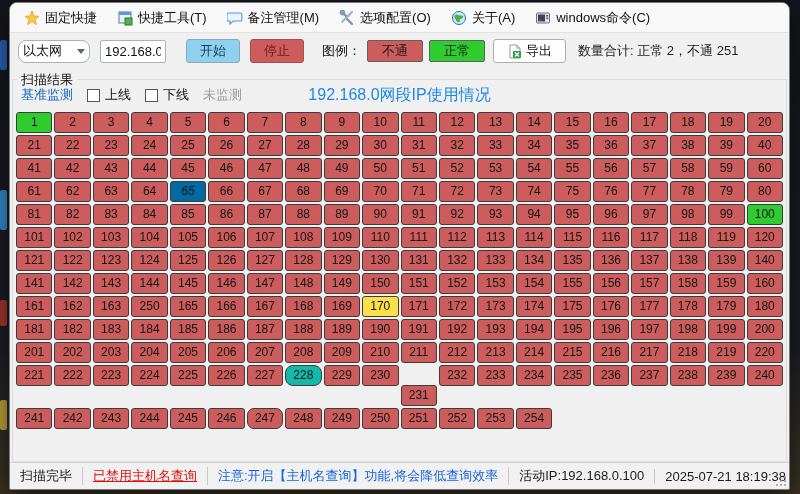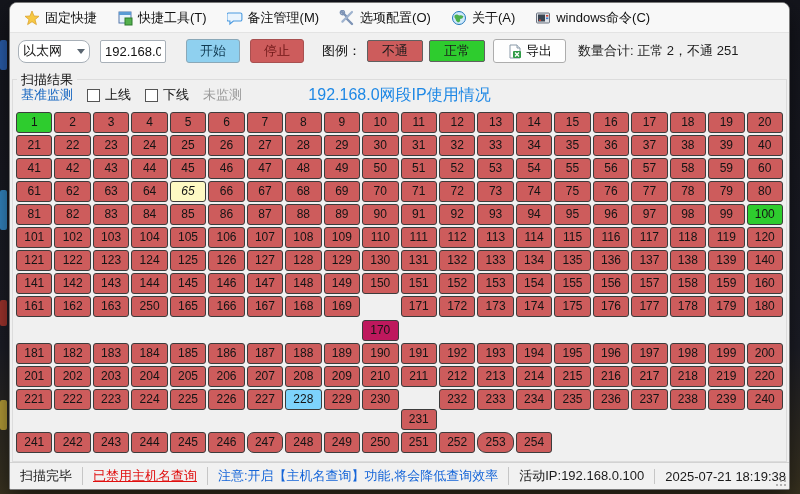--- a/index.html
+++ b/index.html
@@ -247,21 +247,21 @@
         <div class="cell" style="background: rgb(205, 92, 92);">55</div>
         <div class="cell" style="background: rgb(205, 92, 92);">56</div>
         <div class="cell" style="background: rgb(205, 92, 92);">57</div>
         <div class="cell" style="background: rgb(205, 92, 92);">58</div>
         <div class="cell" style="background: rgb(205, 92, 92);">59</div>
         <div class="cell" style="background: rgb(205, 92, 92);">60</div>
         <div class="cell" style="background: rgb(205, 92, 92);">61</div>
         <div class="cell" style="background: rgb(205, 92, 92);">62</div>
         <div class="cell" style="background: rgb(205, 92, 92);">63</div>
         <div class="cell" style="background: rgb(205, 92, 92);">64</div>
-        <div class="cell" style="background: #fef9c3; font-style: italic;">65</div>
+        <div class="cell" style="background: #0369a1; font-style: italic;">65</div>
         <div class="cell" style="background: rgb(205, 92, 92);">66</div>
         <div class="cell" style="background: rgb(205, 92, 92);">67</div>
         <div class="cell" style="background: rgb(205, 92, 92);">68</div>
         <div class="cell" style="background: rgb(205, 92, 92);">69</div>
         <div class="cell" style="background: rgb(205, 92, 92);">70</div>
         <div class="cell" style="background: rgb(205, 92, 92);">71</div>
         <div class="cell" style="background: rgb(205, 92, 92);">72</div>
         <div class="cell" style="background: rgb(205, 92, 92);">73</div>
         <div class="cell" style="background: rgb(205, 92, 92);">74</div>
         <div class="cell" style="background: rgb(205, 92, 92);">75</div>
@@ -352,21 +352,21 @@
         <div class="cell" style="background: rgb(205, 92, 92);">160</div>
         <div class="cell" style="background: rgb(205, 92, 92);">161</div>
         <div class="cell" style="background: rgb(205, 92, 92);">162</div>
         <div class="cell" style="background: rgb(205, 92, 92);">163</div>
         <div class="cell" style="background: rgb(205, 92, 92);">250</div>
         <div class="cell" style="background: rgb(205, 92, 92);">165</div>
         <div class="cell" style="background: rgb(205, 92, 92);">166</div>
         <div class="cell" style="background: rgb(205, 92, 92);">167</div>
         <div class="cell" style="background: rgb(205, 92, 92);">168</div>
         <div class="cell" style="background: rgb(205, 92, 92);">169</div>
-        <div class="cell" style="background: #be185d; margin-top: 24px;">170</div>
+        <div class="cell" style="background: #fde047;">170</div>
         <div class="cell" style="background: rgb(205, 92, 92);">171</div>
         <div class="cell" style="background: rgb(205, 92, 92);">172</div>
         <div class="cell" style="background: rgb(205, 92, 92);">173</div>
         <div class="cell" style="background: rgb(205, 92, 92);">174</div>
         <div class="cell" style="background: rgb(205, 92, 92);">175</div>
         <div class="cell" style="background: rgb(205, 92, 92);">176</div>
         <div class="cell" style="background: rgb(205, 92, 92);">177</div>
         <div class="cell" style="background: rgb(205, 92, 92);">178</div>
         <div class="cell" style="background: rgb(205, 92, 92);">179</div>
         <div class="cell" style="background: rgb(205, 92, 92);">180</div>
@@ -410,21 +410,21 @@
         <div class="cell" style="background: rgb(205, 92, 92);">218</div>
         <div class="cell" style="background: rgb(205, 92, 92);">219</div>
         <div class="cell" style="background: rgb(205, 92, 92);">220</div>
         <div class="cell" style="background: rgb(205, 92, 92);">221</div>
         <div class="cell" style="background: rgb(205, 92, 92);">222</div>
         <div class="cell" style="background: rgb(205, 92, 92);">223</div>
         <div class="cell" style="background: rgb(205, 92, 92);">224</div>
         <div class="cell" style="background: rgb(205, 92, 92);">225</div>
         <div class="cell" style="background: rgb(205, 92, 92);">226</div>
         <div class="cell" style="background: rgb(205, 92, 92);">227</div>
-        <div class="cell" style="background: #7dd3fc;">228</div>
+        <div class="cell" style="background: #14b8a6; border-radius: 8px;">228</div>
         <div class="cell" style="background: rgb(205, 92, 92);">229</div>
         <div class="cell" style="background: rgb(205, 92, 92);">230</div>
         <div class="cell" style="background: rgb(205, 92, 92); margin-top: 20px;">231</div>
         <div class="cell" style="background: rgb(205, 92, 92);">232</div>
         <div class="cell" style="background: rgb(205, 92, 92);">233</div>
         <div class="cell" style="background: rgb(205, 92, 92);">234</div>
         <div class="cell" style="background: rgb(205, 92, 92);">235</div>
         <div class="cell" style="background: rgb(205, 92, 92);">236</div>
         <div class="cell" style="background: rgb(205, 92, 92);">237</div>
         <div class="cell" style="background: rgb(205, 92, 92);">238</div>
@@ -435,21 +435,21 @@
         <div class="cell" style="background: rgb(205, 92, 92);">243</div>
         <div class="cell" style="background: rgb(205, 92, 92);">244</div>
         <div class="cell" style="background: rgb(205, 92, 92);">245</div>
         <div class="cell" style="background: rgb(205, 92, 92);">246</div>
         <div class="cell" style="background: rgb(205, 92, 92); border-radius: 7px;">247</div>
         <div class="cell" style="background: rgb(205, 92, 92);">248</div>
         <div class="cell" style="background: rgb(205, 92, 92);">249</div>
         <div class="cell" style="background: rgb(205, 92, 92);">250</div>
         <div class="cell" style="background: rgb(205, 92, 92);">251</div>
         <div class="cell" style="background: rgb(205, 92, 92);">252</div>
-        <div class="cell" style="background: rgb(205, 92, 92); border-radius: 9px;">253</div>
+        <div class="cell" style="background: rgb(205, 92, 92);">253</div>
         <div class="cell" style="background: rgb(205, 92, 92);">254</div>
       </div>
   </div>
 
   <div class="statusbar">
     <span class="status-seg">扫描完毕</span>
     <span class="status-seg seg-warn">已禁用主机名查询</span>
     <span class="status-seg seg-note">注意:开启【主机名查询】功能,将会降低查询效率</span>
     <span class="status-seg">活动IP:192.168.0.100</span>
     <span class="status-seg">2025-07-21 18:19:38</span>

